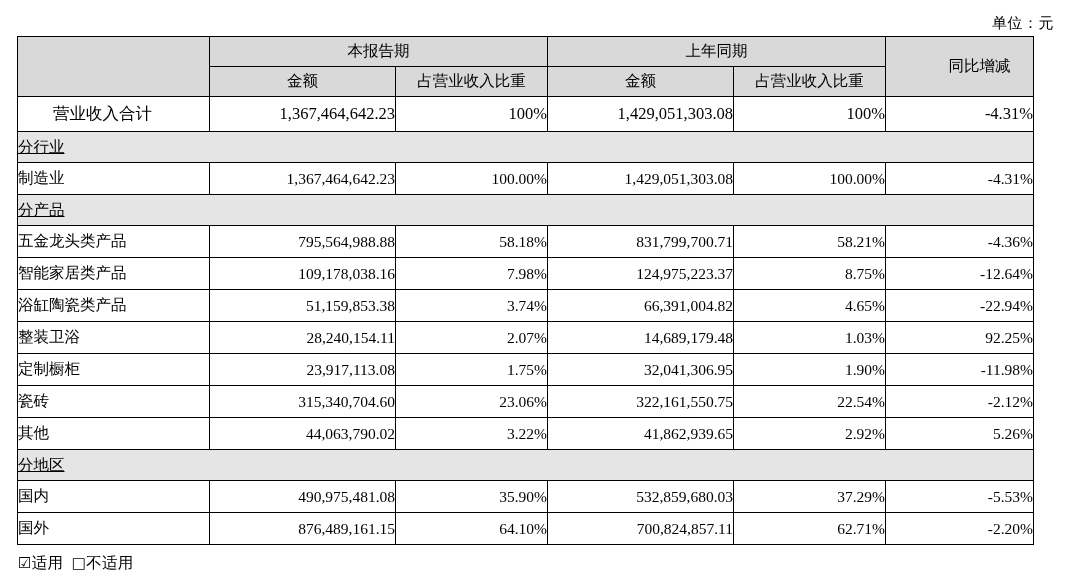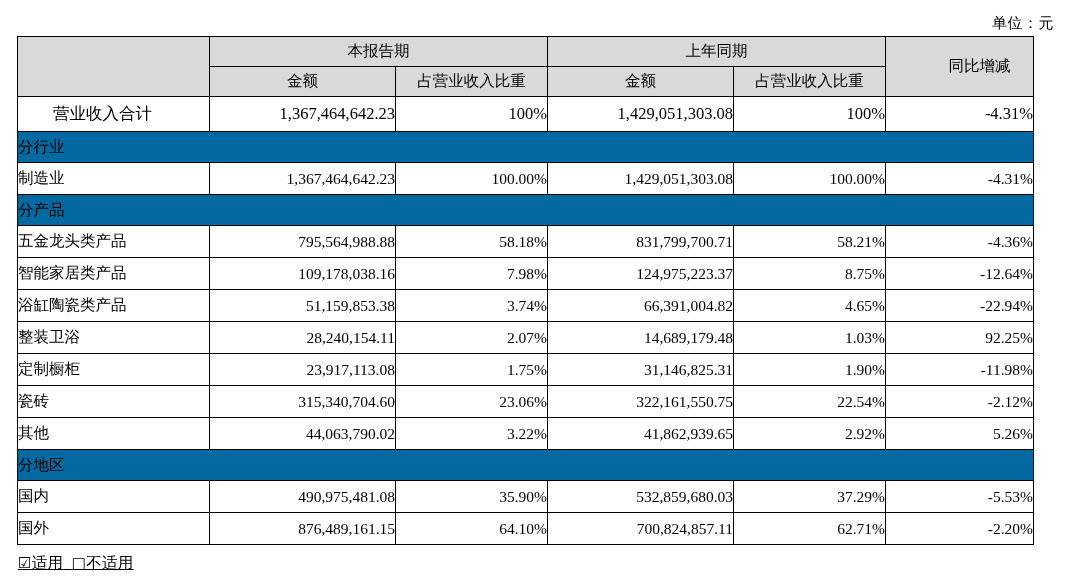--- a/index.html
+++ b/index.html
@@ -66,33 +66,34 @@
   }
   .total-row td {
     height: 34px;
     font-size: 16.5px;
   }
   .total-row .row-label {
     height: 34px;
     padding-left: 35px;
   }
   .section-row td {
-    background: #0369a1;
+    background: #e5e5e5;
     height: 30px;
     padding-left: 12px;
     text-align: left;
+    text-decoration: underline;
   }
   .note {
     position: absolute;
     left: 18px;
     font-size: 15.5px;
     letter-spacing: 0.3px;
   }
   .note-1 { top: 519px; }
-  .note-2 { top: 553px; text-decoration: underline; }
+  .note-2 { top: 553px; }
   .cb {
     font-family: "DejaVu Sans", sans-serif;
     font-size: 15px;
   }
   .col-a { width: 192px; }
   .col-b { width: 186px; }
   .col-c { width: 152px; }
   .col-d { width: 186px; }
   .col-e { width: 152px; }
   .col-f { width: 148px; }
@@ -180,21 +181,21 @@
         <td class="num">28,240,154.11</td>
         <td class="num">2.07%</td>
         <td class="num">14,689,179.48</td>
         <td class="num">1.03%</td>
         <td class="num">92.25%</td>
       </tr>
       <tr>
         <td class="row-label">定制橱柜</td>
         <td class="num">23,917,113.08</td>
         <td class="num">1.75%</td>
-        <td class="num">31,146,825.31</td>
+        <td class="num">32,041,306.95</td>
         <td class="num">1.90%</td>
         <td class="num">-11.98%</td>
       </tr>
       <tr>
         <td class="row-label">瓷砖</td>
         <td class="num">315,340,704.60</td>
         <td class="num">23.06%</td>
         <td class="num">322,161,550.75</td>
         <td class="num">22.54%</td>
         <td class="num">-2.12%</td>

